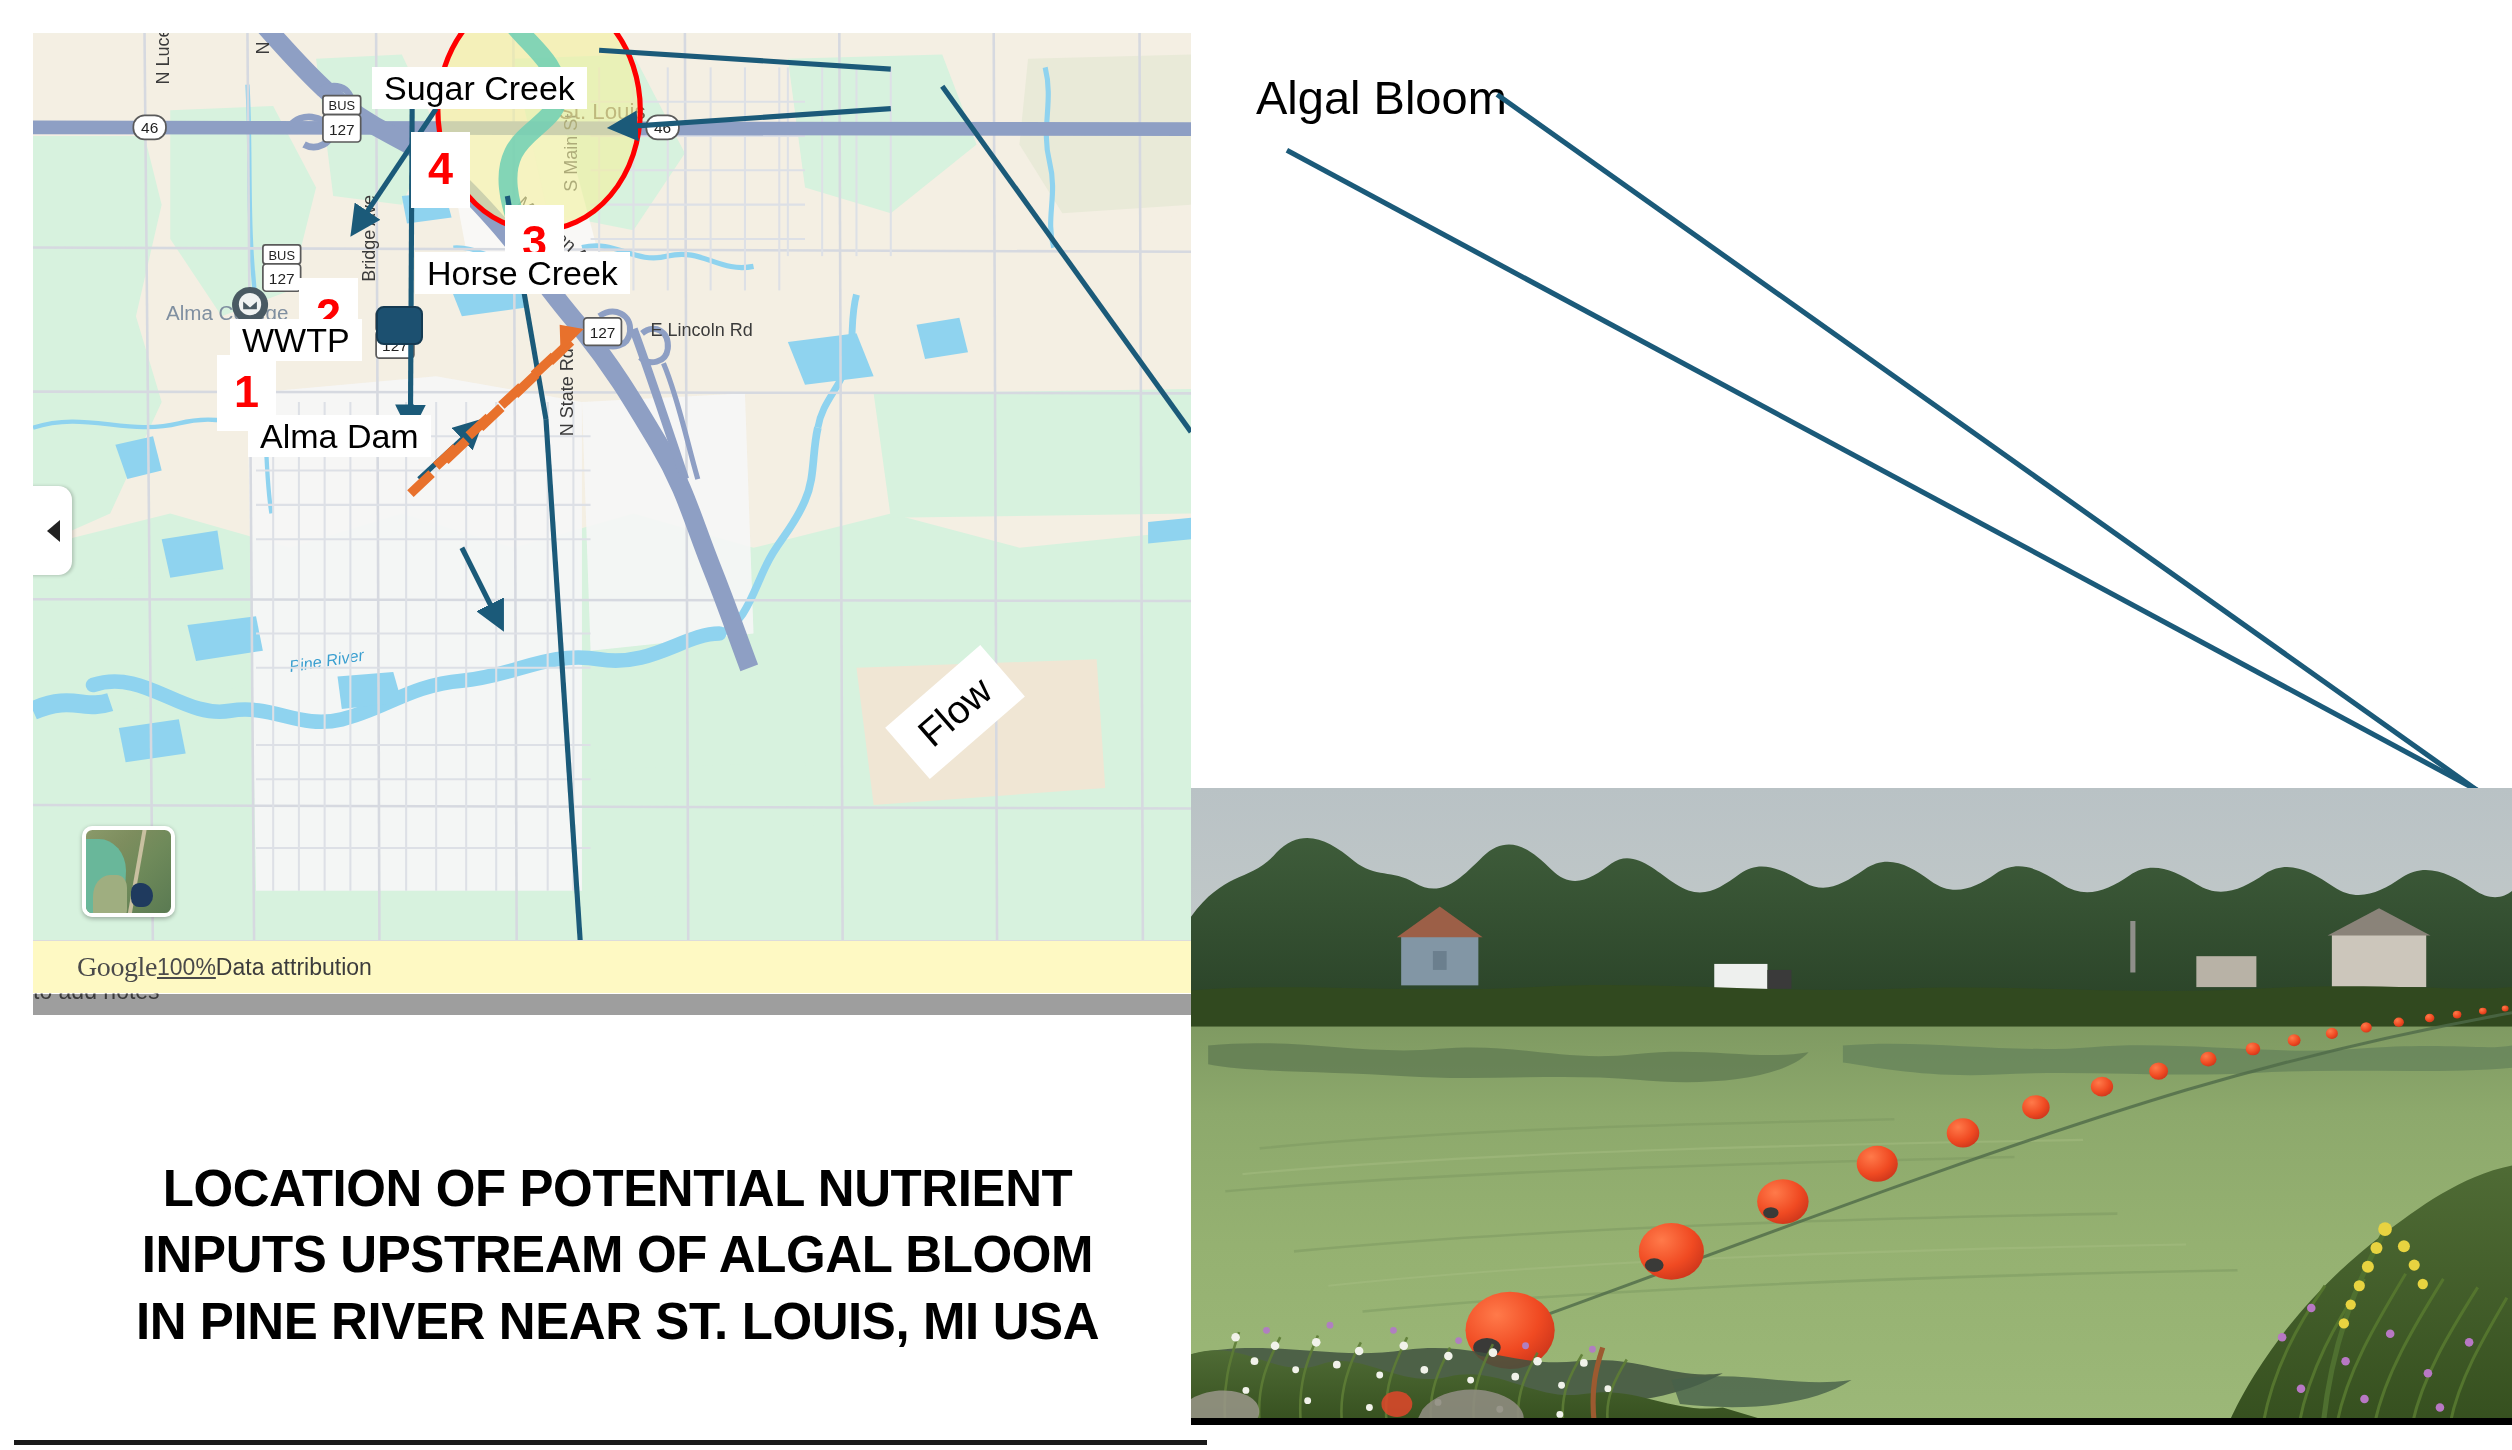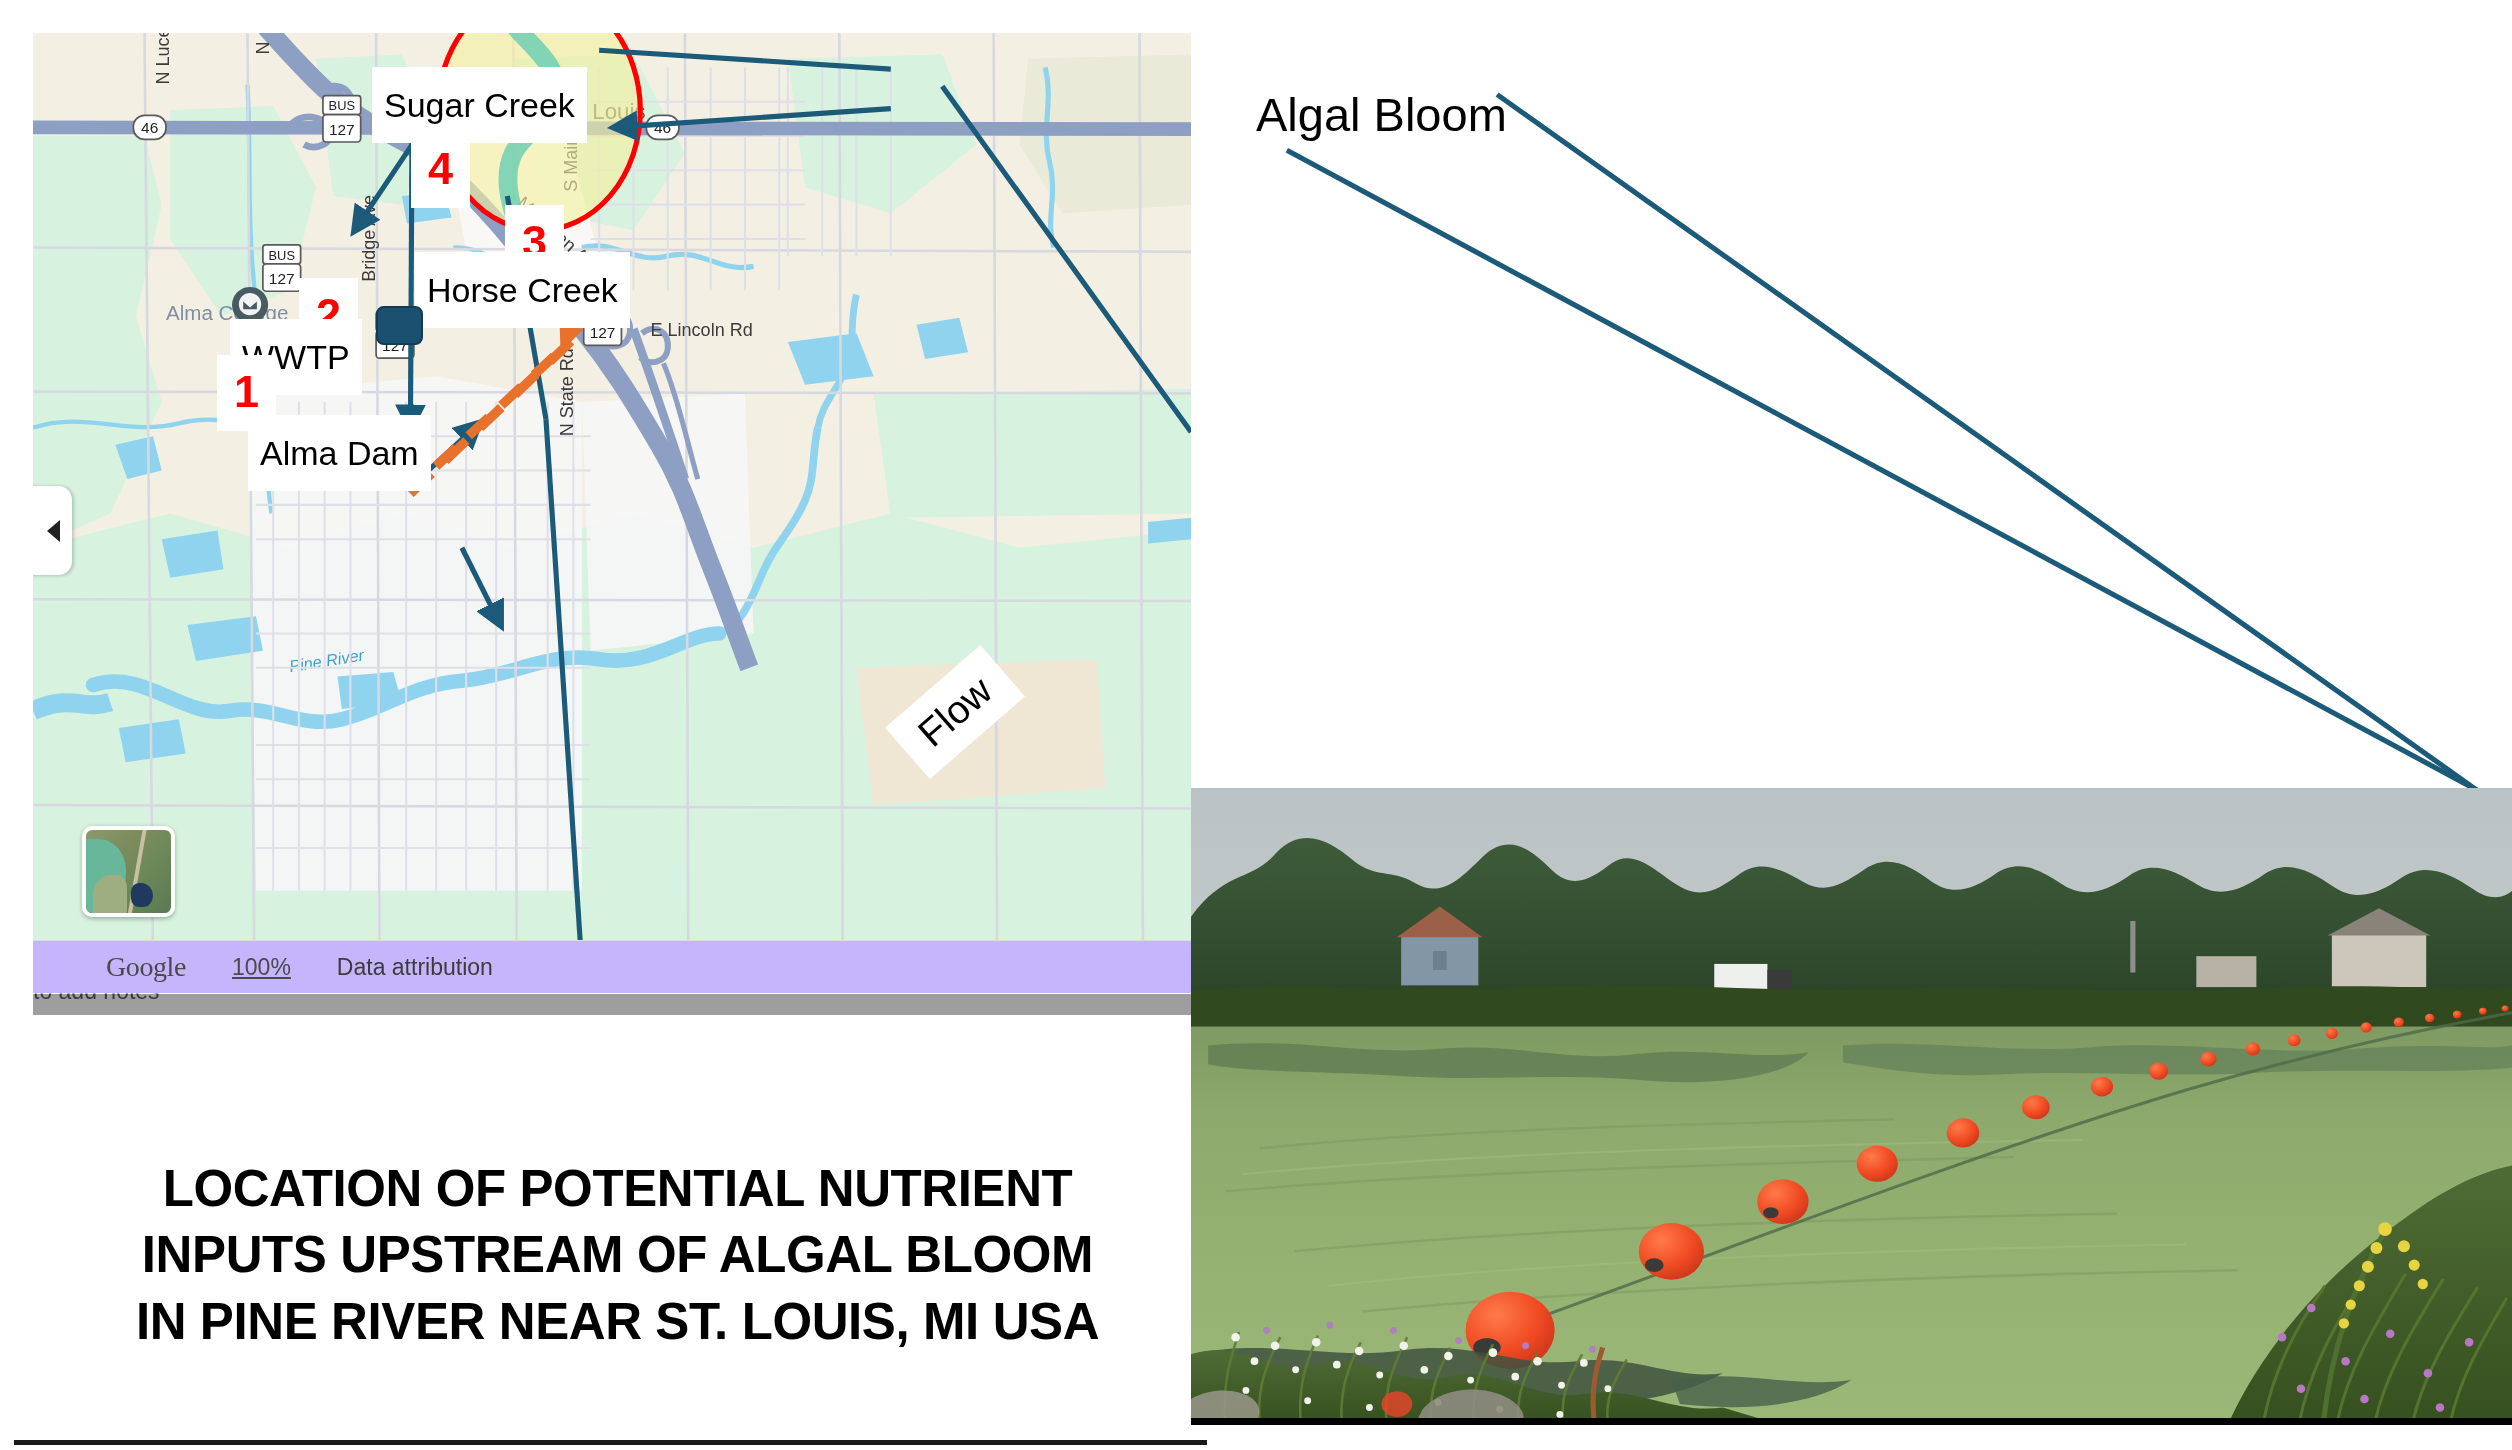--- a/index.html
+++ b/index.html
@@ -14,22 +14,22 @@
   #map-panel{
     position:absolute; left:33px; top:33px;
     width:1158px; height:954px;
     background:#eaf4e8; overflow:hidden;
   }
   #map-svg{ position:absolute; left:0; top:0; width:1158px; height:954px; }
 
   
   #map-footer{
     position:absolute; left:33px; top:940px; width:1158px; height:53px;
-    background:#c4b5fd; border-top:0.9px solid #dcdcdc;
-    display:flex; align-items:center; padding-left:73px; gap:46px;
+    background:#fef9c3; border-top:0.9px solid #dcdcdc;
+    display:flex; align-items:center; padding-left:44px; 
     font-size:23px; color:#3c3c3c;
   }
   #map-footer .g-logo{ font-family:"Liberation Serif",serif; font-size:28px; color:#4a4a4a; letter-spacing:-0.4px;}
   #map-footer .zoom-val{ font-size:23px; color:#4a4a4a;text-decoration:underline;}
   #map-footer .attr{ color:#3c3c3c; }
   #scalebar{
     position:absolute; right:69px; top:951px; width:317px; height:19px;
     border-left:2.6px solid #333; border-bottom:2.6px solid #333;
   }
   #notes-strip{
@@ -73,21 +73,21 @@
     background:#1f3a5e; border-radius:40% 60% 50% 40%;
   }
   #sat-thumb .road{
     position:absolute; left:48px; top:-3.4px; width:4.3px; height:103px;
     background:#c8c0a0; transform:rotate(10deg);
   }
 
   
   .m-label{
     position:absolute; background:#fff; color:#000;
-    font-size:34px; line-height:1.06; padding:20px 12px; white-space:nowrap;
+    font-size:34px; line-height:1.06; padding:3px 12px; white-space:nowrap;
     font-family:"Liberation Sans", sans-serif;
   }
   .m-num{
     position:absolute; background:#fff; color:#ff0000;
     font-weight:bold; font-size:45px; line-height:1;
     padding:13.7px 17px 17px 17px; white-space:nowrap;
   }
   #flow-label{
     position:absolute; left:892px; top:678px;
     background:#fff; color:#000; font-size:39px; padding:12px 22px;

